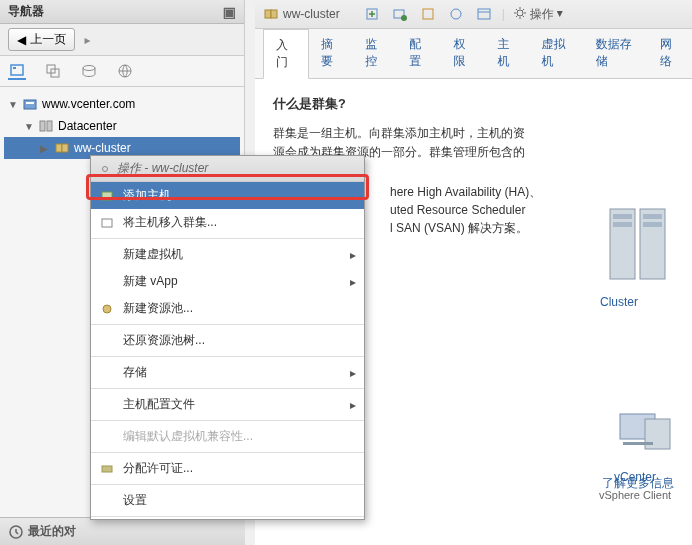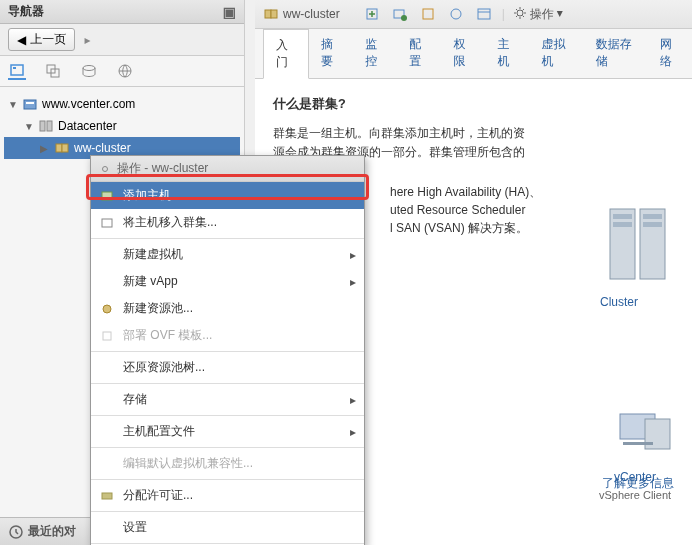--- a/index.html
+++ b/index.html
@@ -38,21 +38,21 @@
     .content h4 { font-size: 13px; margin-bottom: 8px; font-weight: bold; font-family: Liberation Mono, monospace; }
     .content p { font-size: 12px; }
     
     .cluster-img { position: absolute; right: 12px; top: 120px; text-align: left; }
     .cluster-label { color: #2a5f9e; font-size: 12px; margin-top: 4px; }
     .vcenter-img { position: absolute; right: 12px; top: 330px; text-align: center; }
     
     .learn-more { position: absolute; right: 18px; top: 475px; color: #2a5f9e; cursor: pointer; }
     
     .context-menu { position: absolute; left: 90px; top: 155px; width: 275px; background: #fff; border: 1px solid #999; box-shadow: 2px 3px 8px rgba(0,0,0,0.3); z-index: 100; }
-    .cm-header { background: linear-gradient(#e8e8e8,#d8d8d8); padding: 4px 8px; color: #666; display: flex; align-items: center; gap: 6px; border-bottom: 1px solid #ccc; }
+    .cm-header { background: linear-gradient(#e8e8e8,#d8d8d8); padding: 4px 8px; color: #666; display: flex; align-items: center; gap: 6px; border-bottom: 1px solid #ccc; font-style: italic; }
     .cm-item { display: flex; align-items: center; padding: 5px 8px; gap: 8px; cursor: pointer; color: #333; }
     .cm-item.hl { background: #4a7db8; color: #fff; }
     .cm-item.disabled { color: #aaa; cursor: default; }
     .cm-icon { width: 16px; height: 16px; display: inline-flex; align-items: center; justify-content: center; }
     .cm-arrow { margin-left: auto; color: #555; }
     .cm-sep { height: 1px; background: #ddd; margin: 2px 0; }
     
     .red-box { position: absolute; left: 86px; top: 174px; width: 283px; height: 26px; border: 3px solid #e53935; border-radius: 4px; z-index: 101; pointer-events: none; }
     
     .extra-text { position: absolute; left: 390px; top: 183px; color: #333; line-height: 1.5; font-size: 12px; z-index: 50; }
@@ -279,28 +279,20 @@
       <span class="cm-arrow">▸</span>
   </div>
   <div class="cm-item">
     <span class="cm-icon">
         <svg width="14" height="14">
           <circle cx="7" cy="7" r="4" fill="#d8c078" stroke="#a88830"></circle>
         </svg>
       </span>
     <span>新建资源池...</span>
   </div>
-  <div class="cm-item disabled">
-    <span class="cm-icon">
-        <svg width="14" height="14">
-          <rect x="3" y="3" width="8" height="8" fill="none" stroke="#ccc"></rect>
-        </svg>
-      </span>
-    <span>部署 OVF 模板...</span>
-  </div>
   <div class="cm-sep"></div>
   <div class="cm-item">
     <span class="cm-icon"></span>
       <span>还原资源池树...</span>
   </div>
   <div class="cm-sep"></div>
   <div class="cm-item">
     <span class="cm-icon"></span>
       <span>存储</span>
       <span class="cm-arrow">▸</span>

